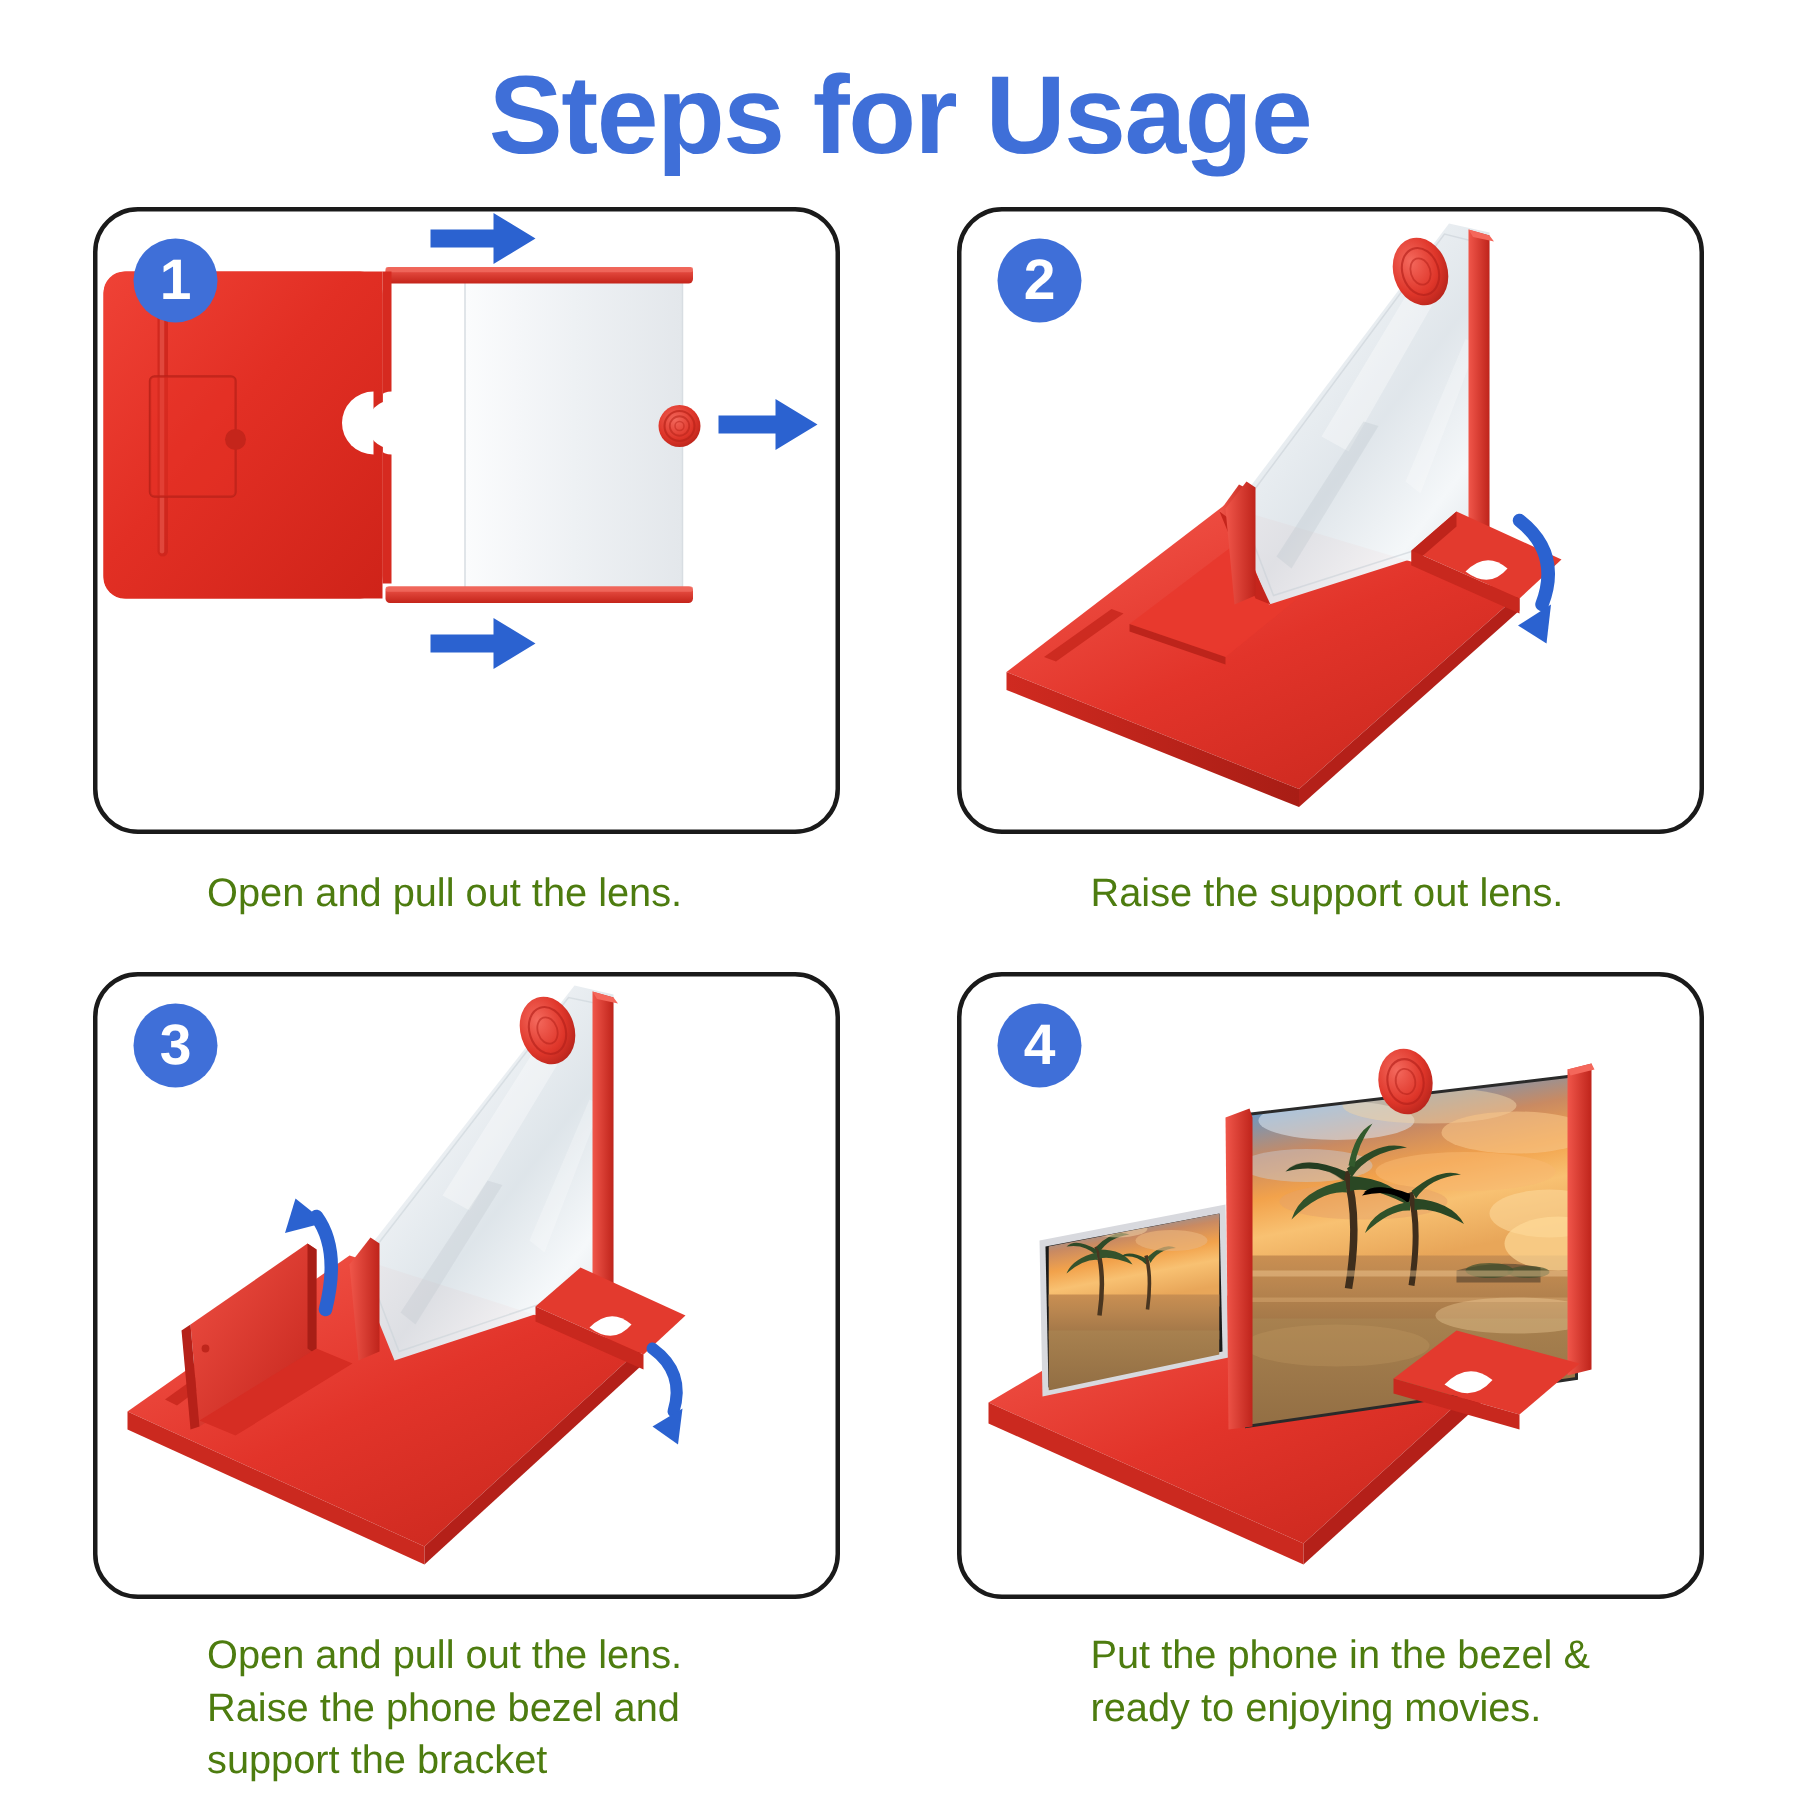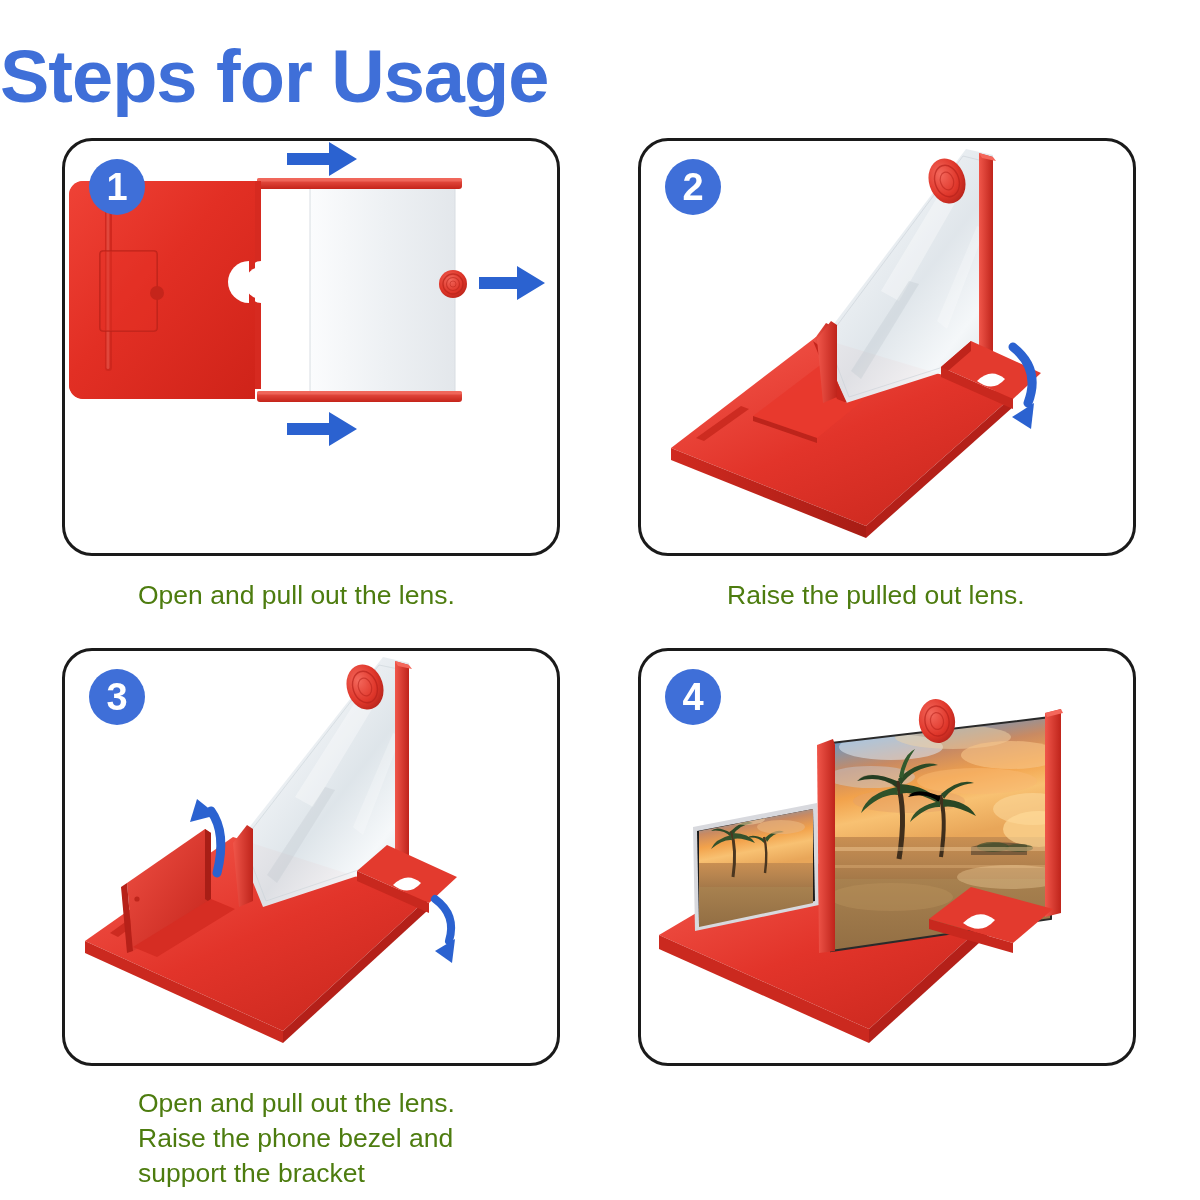--- a/index.html
+++ b/index.html
@@ -8,20 +8,21 @@
     background:#ffffff;
     font-family:"Liberation Sans", sans-serif;
     overflow:hidden;
     position:relative;
   }
   .page{position:relative;width:1200px;height:1200px;}
 
   
   .title{
     position:absolute;left:0;top:34px;width:1200px;
+    text-align:center;
     font-size:74px;font-weight:bold;
     letter-spacing:-1px;
     color:#3f6fd8;
     font-family:"Liberation Sans", sans-serif;
   }
 
   
   .steps{position:absolute;left:0;top:0;width:1200px;height:1200px;}
   .step{position:absolute;}
   .step-1{left:62px;top:138px;width:498px;height:418px;}
@@ -442,18 +443,20 @@
             </g>
           </svg>
         </div>
         <div class="badge">4</div>
       </div>
     </div>
 
   </div>
 
   <div class="caption cap-1">Open and pull out the lens.</div>
-  <div class="caption cap-2">Raise the pulled out lens.</div>
+  <div class="caption cap-2">Raise the support out lens.</div>
   <div class="caption cap-3">Open and pull out the lens.
 Raise the phone bezel and
 support the bracket</div>
+  <div class="caption cap-4">Put the phone in the bezel &amp;
+ready to enjoying movies.</div>
 
 </div>
 
 </body></html>

